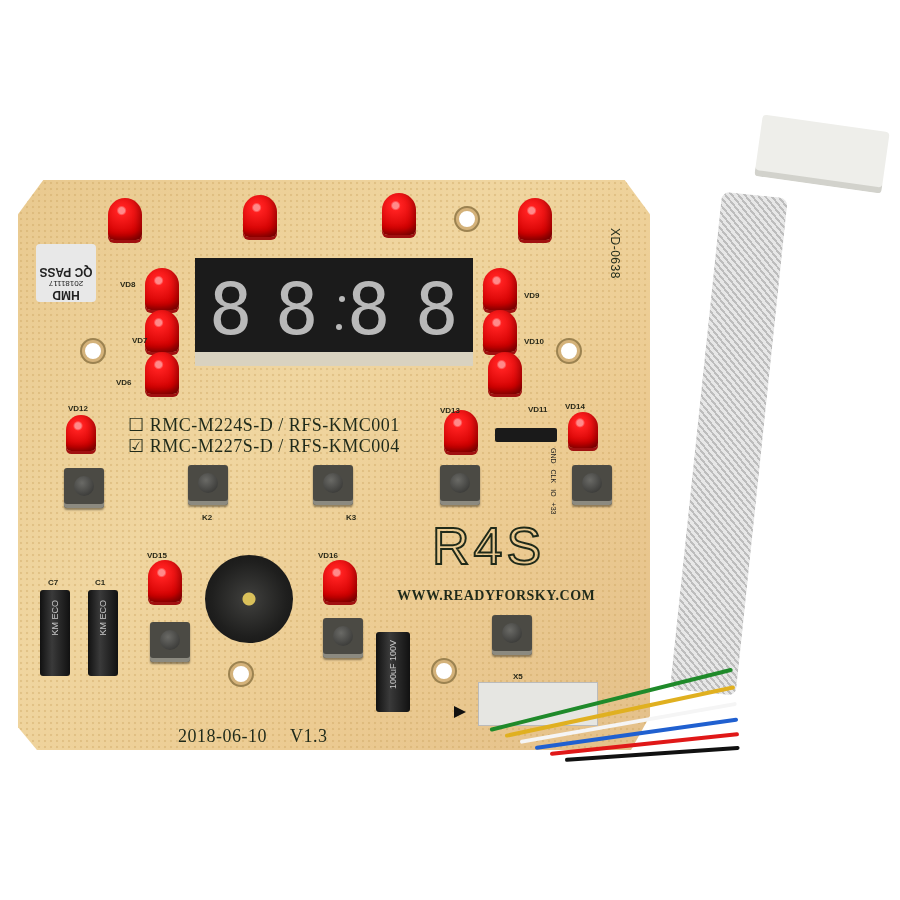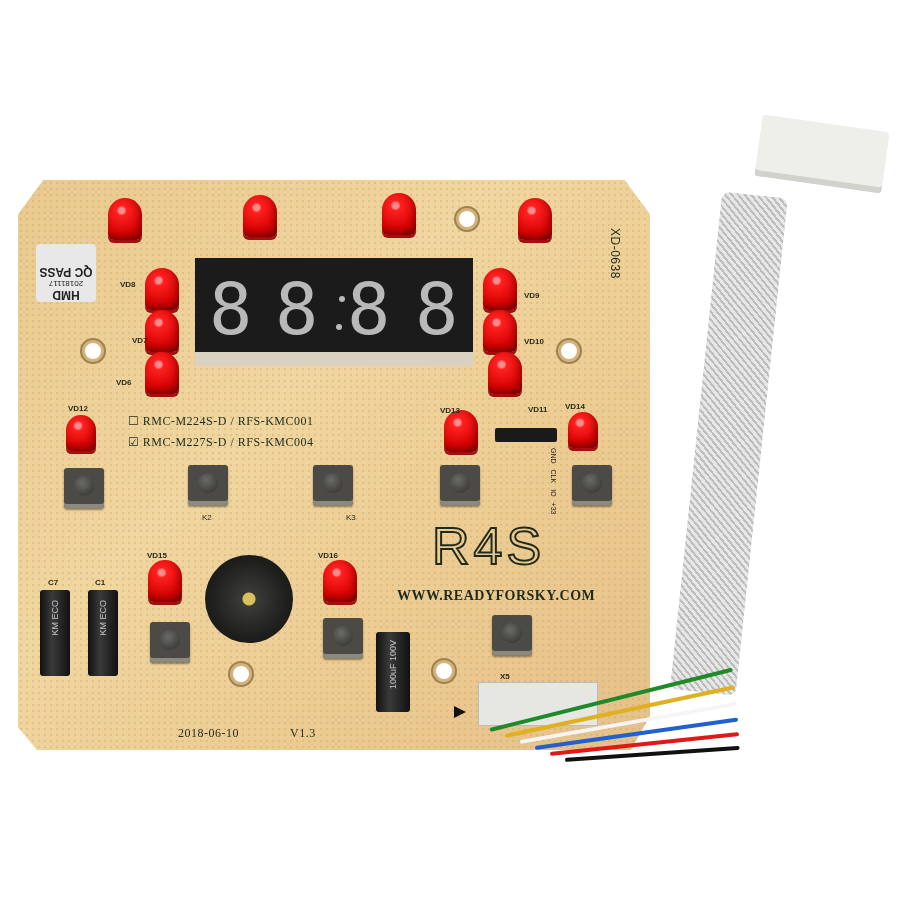--- a/index.html
+++ b/index.html
@@ -20,29 +20,29 @@
   }
   .led-label { position:absolute; font-size:8px; font-weight:bold; color:#2a2a1a; font-family:"Liberation Sans", sans-serif; }
   .btn {
     position:absolute; width:40px; height:40px; background:#4b4a44; border-radius:3px;
     box-shadow: inset 0 -4px 0 #8c8a80, 0 2px 2px rgba(0,0,0,0.4);
   }
   .btn::after {
     content:""; position:absolute; left:10px; top:8px; width:20px; height:20px; border-radius:50%;
     background: radial-gradient(circle at 40% 35%, #6a6a66, #2e2e2c);
   }
-  .btn-label { position:absolute; font-size:8px; font-weight:normal; color:#2a2a1a; font-family:"Liberation Sans", sans-serif; }
+  .btn-label { position:absolute; font-size:8px; font-weight:bold; color:#2a2a1a; font-family:"Liberation Sans", sans-serif; }
   .hole { position:absolute; width:16px; height:16px; border-radius:50%; background:#fff; border:3px solid #d4b27a; box-shadow:0 0 0 2px #9b8250; }
   #display {
     position:absolute; left:195px; top:258px; width:278px; height:108px; background:#1b1b1b;
     border-bottom:14px solid #d9d2c0; box-sizing:border-box;
   }
   .digit { position:absolute; top:16px; width:42px; height:70px; font-family:"DejaVu Sans Mono", monospace; font-size:72px; line-height:70px; color:#b9b9b9; text-align:center; }
   .colon { position:absolute; width:6px; height:6px; border-radius:50%; background:#b9b9b9; }
-  .silk { position:absolute; font-size:12px; color:#1f2a1a; letter-spacing:0.5px; white-space:nowrap; }
+  .silk { position:absolute; font-size:18px; color:#1f2a1a; letter-spacing:0.5px; white-space:nowrap; }
   .cap { position:absolute; width:30px; height:86px; background:linear-gradient(90deg,#111,#3a3a3a 40%,#111); border-radius:3px; }
   .cap-text { position:absolute; color:#c8c8c8; font-size:9px; writing-mode:vertical-rl; transform:rotate(180deg); font-family:"Liberation Sans", sans-serif; }
   #buzzer {
     position:absolute; left:205px; top:555px; width:88px; height:88px; border-radius:50%;
     background: radial-gradient(circle at 50% 50%, #d9c05a 0 6px, #3a3a38 7px, #1f1f1e 60%, #111 100%);
   }
   #cable {
     position:absolute; left:722px; top:195px; width:66px; height:500px;
     background: repeating-linear-gradient(45deg,#e7e7e7 0 3px,#bdbdbd 3px 5px), #ddd;
     transform: rotate(6deg); transform-origin: top center; border-radius:8px;
@@ -155,21 +155,21 @@
 <div class="cap-text" style="left:50px;top:600px;">KM ECO</div>
 <div class="cap-text" style="left:98px;top:600px;">KM ECO</div>
 <div class="led-label" style="left:48px;top:578px;">C7</div>
 <div class="led-label" style="left:95px;top:578px;">C1</div>
 <div class="cap" style="left:376px;top:632px;width:34px;height:80px;"></div>
 <div class="cap-text" style="left:388px;top:640px;">100uF 100V</div>
 
 <div id="buzzer"></div>
 
 <div id="connector-board"></div>
-<div class="led-label" style="left:500px;top:672px;">X5</div>
+<div class="led-label" style="left:513px;top:672px;">X5</div>
 <div class="abs" style="left:454px;top:706px;width:0;height:0;border-left:12px solid #111;border-top:6px solid transparent;border-bottom:6px solid transparent;"></div>
 <div class="wire" style="left:490px;top:728px;width:250px;background:#1f8a2a;transform:rotate(-14deg);transform-origin:left;"></div>
 <div class="wire" style="left:505px;top:734px;width:235px;background:#e0b020;transform:rotate(-12deg);transform-origin:left;"></div>
 <div class="wire" style="left:520px;top:740px;width:220px;background:#f5f5f5;transform:rotate(-10deg);transform-origin:left;"></div>
 <div class="wire" style="left:535px;top:746px;width:205px;background:#2060d0;transform:rotate(-8deg);transform-origin:left;"></div>
 <div class="wire" style="left:550px;top:752px;width:190px;background:#e01818;transform:rotate(-6deg);transform-origin:left;"></div>
 <div class="wire" style="left:565px;top:758px;width:175px;background:#111111;transform:rotate(-4deg);transform-origin:left;"></div>
 
 <div class="silk" style="left:178px;top:726px;">2018-06-10</div>
 <div class="silk" style="left:290px;top:726px;">V1.3</div>

